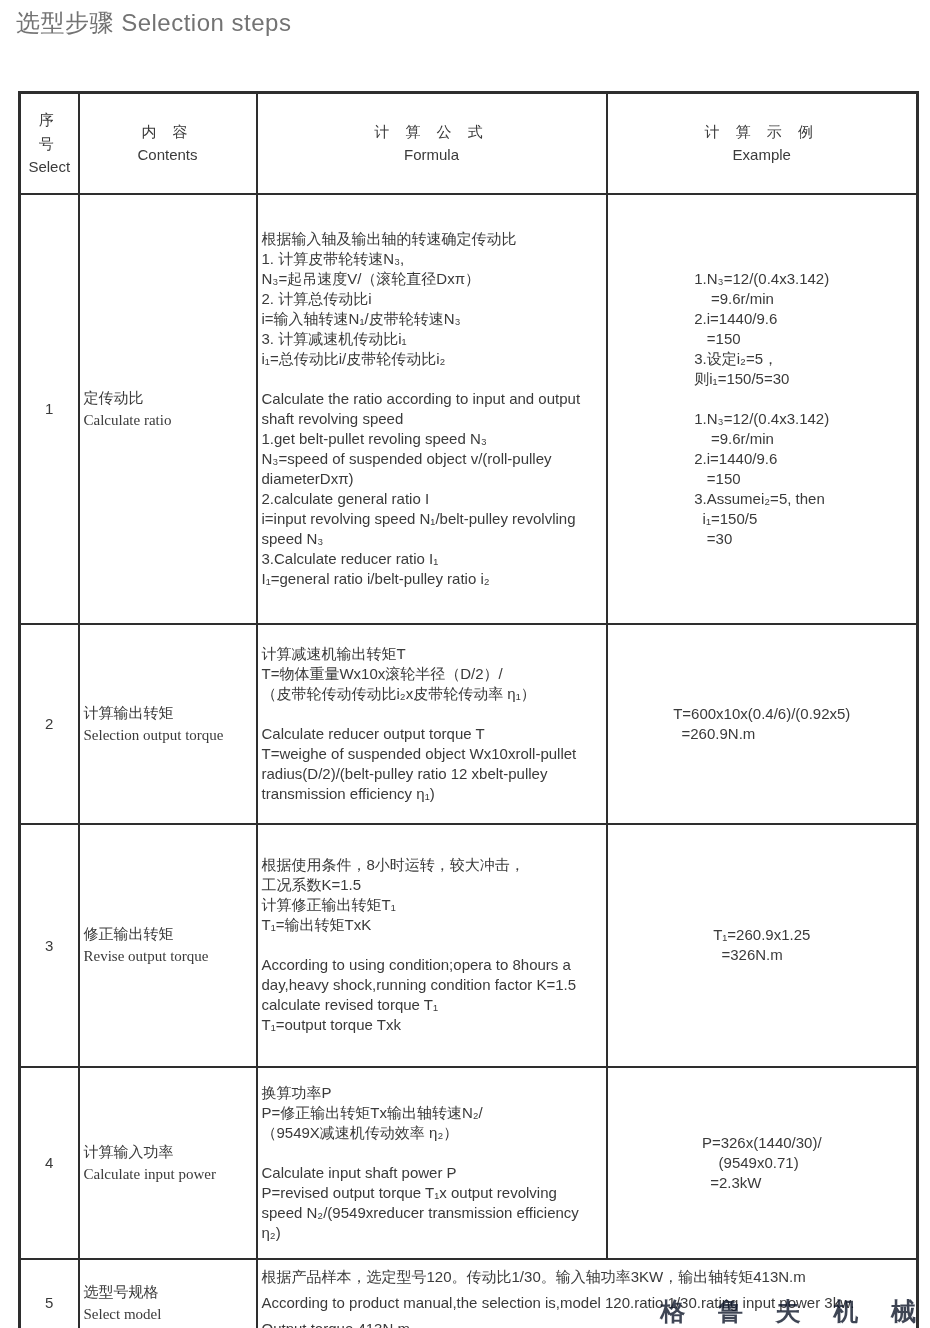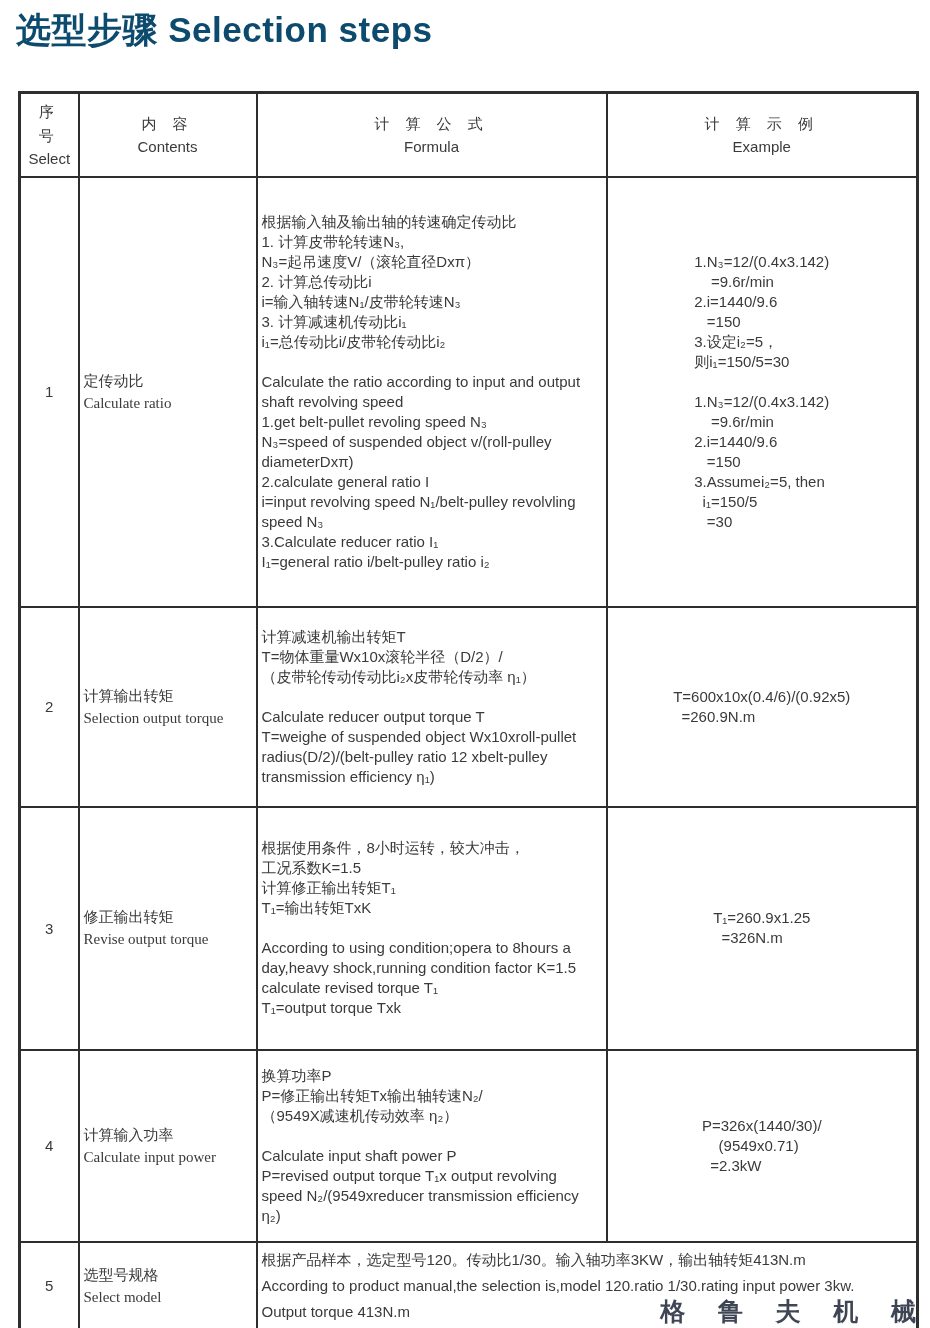--- a/index.html
+++ b/index.html
@@ -7,23 +7,23 @@
     width: 930px; height: 1328px;
     background: #ffffff;
     font-family: "Liberation Sans", "DejaVu Sans", sans-serif;
     color: #333333;
     position: relative;
     overflow: hidden;
   }
   .page-title {
     position: absolute;
     left: 16px; top: 7px;
-    font-size: 35px;
-    font-weight: bold;
-    color: #0c4a6e;
+    font-size: 24px;
+    font-weight: normal;
+    color: #737373;
     letter-spacing: 0.5px;
   }
   table.steps {
     position: absolute;
     left: 18px; top: 91px;
     width: 898px;
     table-layout: fixed;
     border-collapse: collapse;
   }
   table.steps td, table.steps th {
@@ -91,21 +91,21 @@
 
 <table class="steps">
   <colgroup>
     <col style="width:59px">
     <col style="width:178px">
     <col style="width:350px">
     <col style="width:311px">
   </colgroup>
 
   <tbody>
-      <tr style="height:84px">
+      <tr style="height:101px">
     <th class="hdr">
       <div class="zh">序 号</div>
       <div class="en">Select</div>
     </th>
     <th class="hdr">
       <div class="zh">内 容</div>
       <div class="en">Contents</div>
     </th>
     <th class="hdr">
       <div class="zh">计 算 公 式</div>

